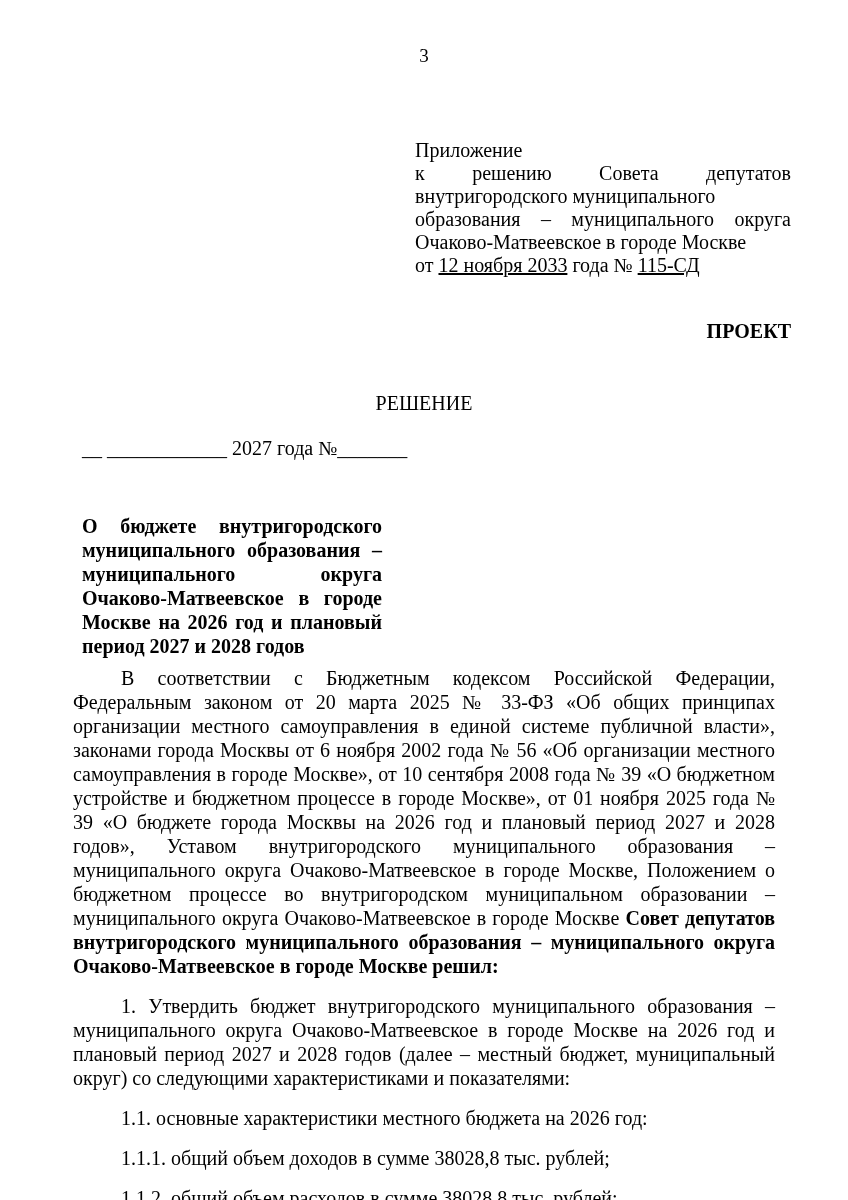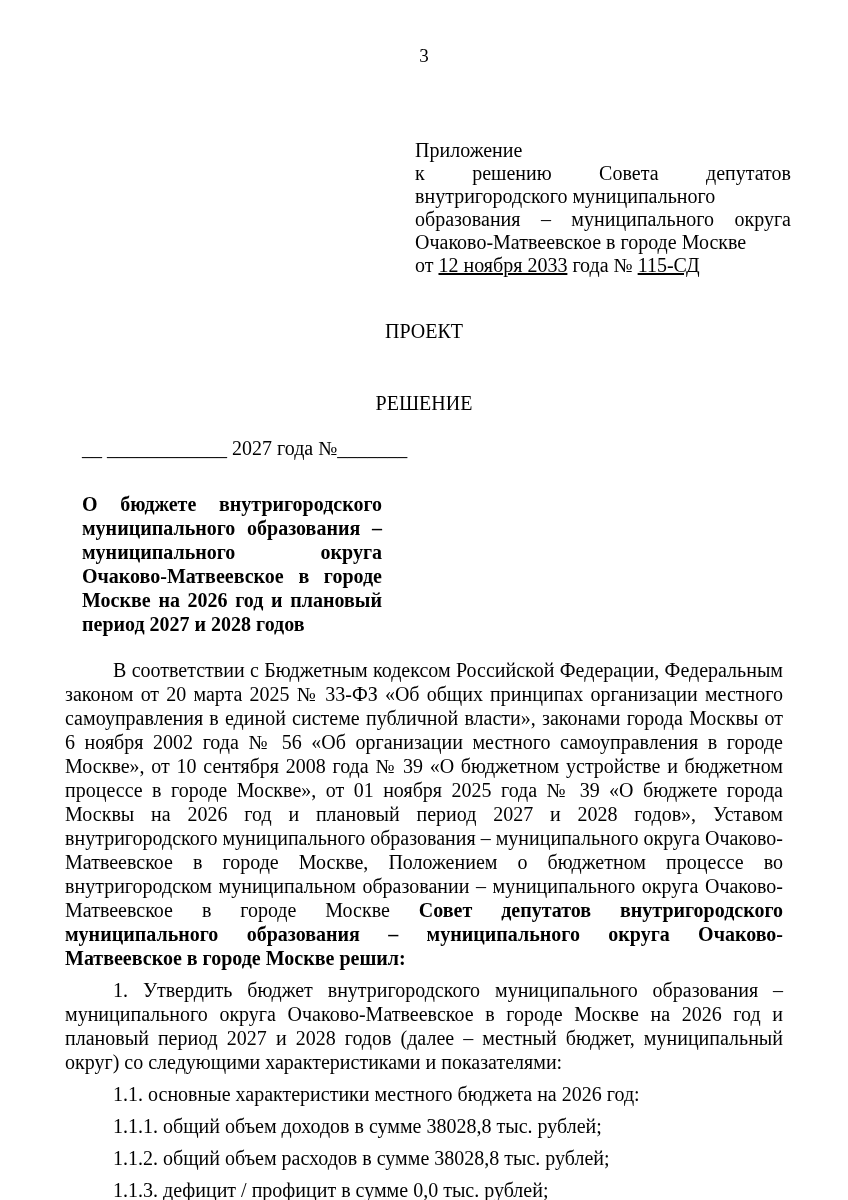--- a/index.html
+++ b/index.html
@@ -39,53 +39,53 @@
     text-align: justify;
     text-align-last: justify;
   }
   .u { text-decoration: underline; }
   .b { font-weight: bold; }
   .draft-label {
     position: absolute;
     top: 319px;
     left: 57px;
     width: 734px;
-    text-align: center;
-    font-weight: normal;
+    text-align: right;
+    font-weight: bold;
   }
   .decision-heading {
     position: absolute;
     top: 391px;
     left: 57px;
     width: 734px;
     text-align: center;
     font-weight: normal;
   }
   .date-blank {
     position: absolute;
     top: 436px;
     left: 82px;
     white-space: pre;
   }
   .doc-title {
     position: absolute;
-    top: 492px;
+    top: 514px;
     left: 82px;
     width: 300px;
     font-weight: bold;
     text-align: justify;
   }
   .doc-body {
     position: absolute;
     top: 650px;
     left: 57px;
     width: 734px;
   }
   .doc-body p {
-    margin: 8px;
+    margin: 16px;
     text-align: justify;
     text-indent: 48px;
   }
 </style>
 </head>
 <body>
 
 <div class="page">
 
   <div class="page-number">3</div>

